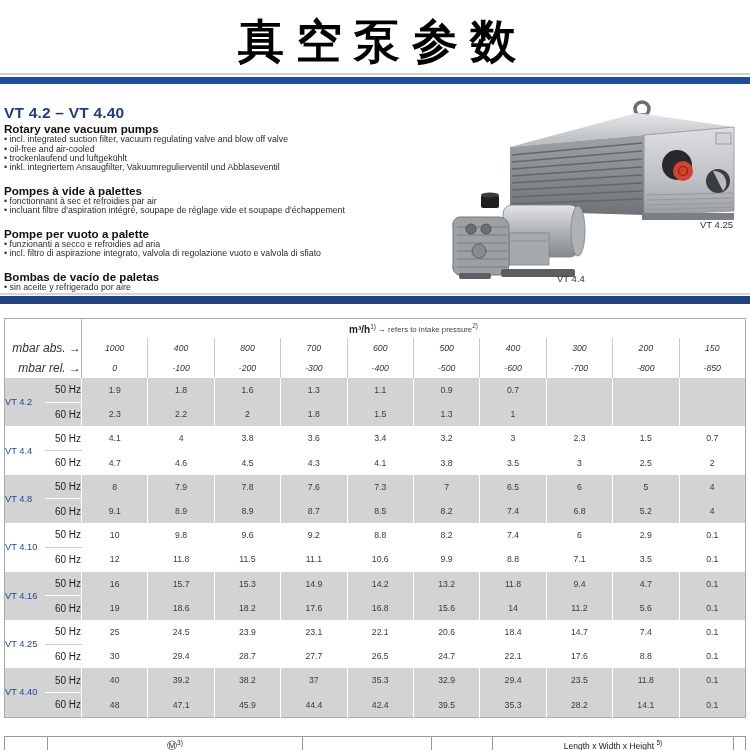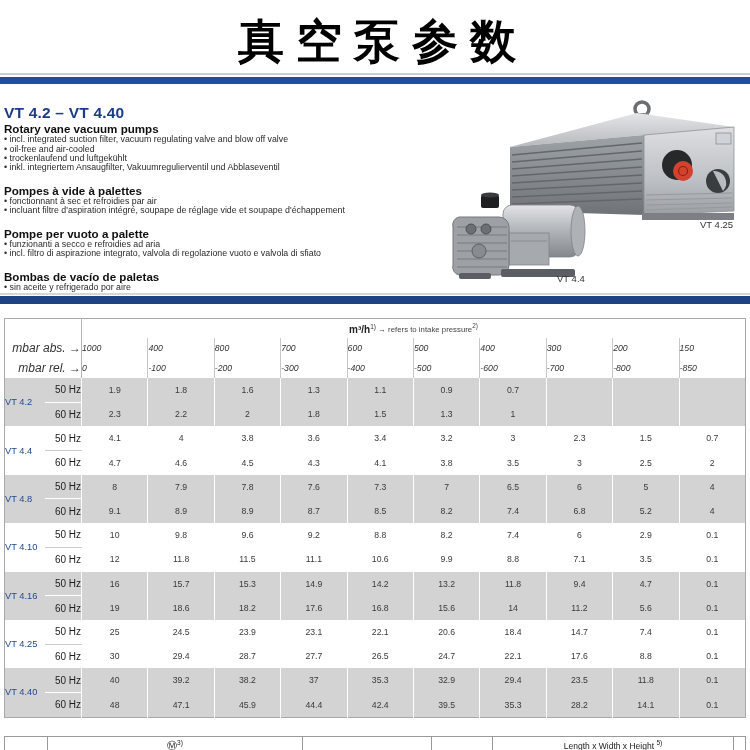--- a/index.html
+++ b/index.html
@@ -30,21 +30,21 @@
   table.flow{position:absolute;left:4px;top:318px;width:742px;border-collapse:collapse;
     table-layout:fixed;border:1px solid #a9a9a9;background:#fff;}
   table.flow th,table.flow td{padding:0;vertical-align:middle;font-weight:normal;}
   tr.h1 th{height:19px;}
   th.mh{font-size:8px;color:#333;text-align:center;border-left:1px solid #b5b5b5;}
   .mh-u{font-weight:700;font-size:10px;color:#222;}
   .mh-n{font-size:7.8px;color:#444;}
   sup{font-size:6.5px;}
   th.lblcell{border-right:1px solid #b5b5b5;}
   th.lbl-it{font-style:italic;font-size:12px;color:#333;text-align:right;padding-right:5px;height:20px;}
-  td.hv{font-style:italic;font-size:8.7px;color:#333;text-align:left;height:20px;
+  td.hv{font-style:italic;font-size:8.7px;color:#333;text-align:center;height:20px;
     border-left:1px solid #c8c8c8;}
   tbody tr.shade th,tbody tr.shade td{background:#d3d3d3;}
   tbody tr.plain th,tbody tr.plain td{background:#ffffff;}
   th.model{font-size:9.3px;font-weight:700;color:#1d4796;text-align:left;padding-left:4px;}
   td.hz{text-align:right;padding-right:6px;font-size:10px;color:#1c1c1c;height:23.7px;}
   tr.shade td.hz1{border-bottom:1px solid #ffffff;}
   tr.plain td.hz1{border-bottom:1px solid #cccccc;}
   td.val{text-align:center;font-size:8.7px;color:#3a3a3a;height:23.7px;border-left:1px solid #ffffff;}
   
   .ftable{position:absolute;left:4px;top:736px;width:740px;height:14px;border:1px solid #999;

